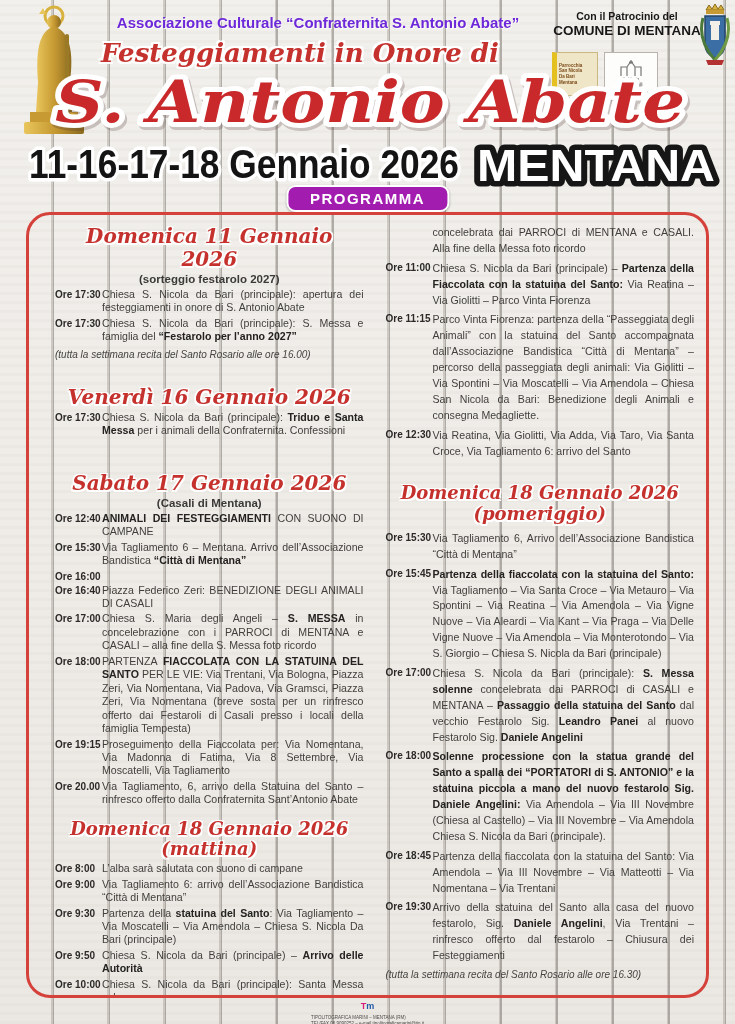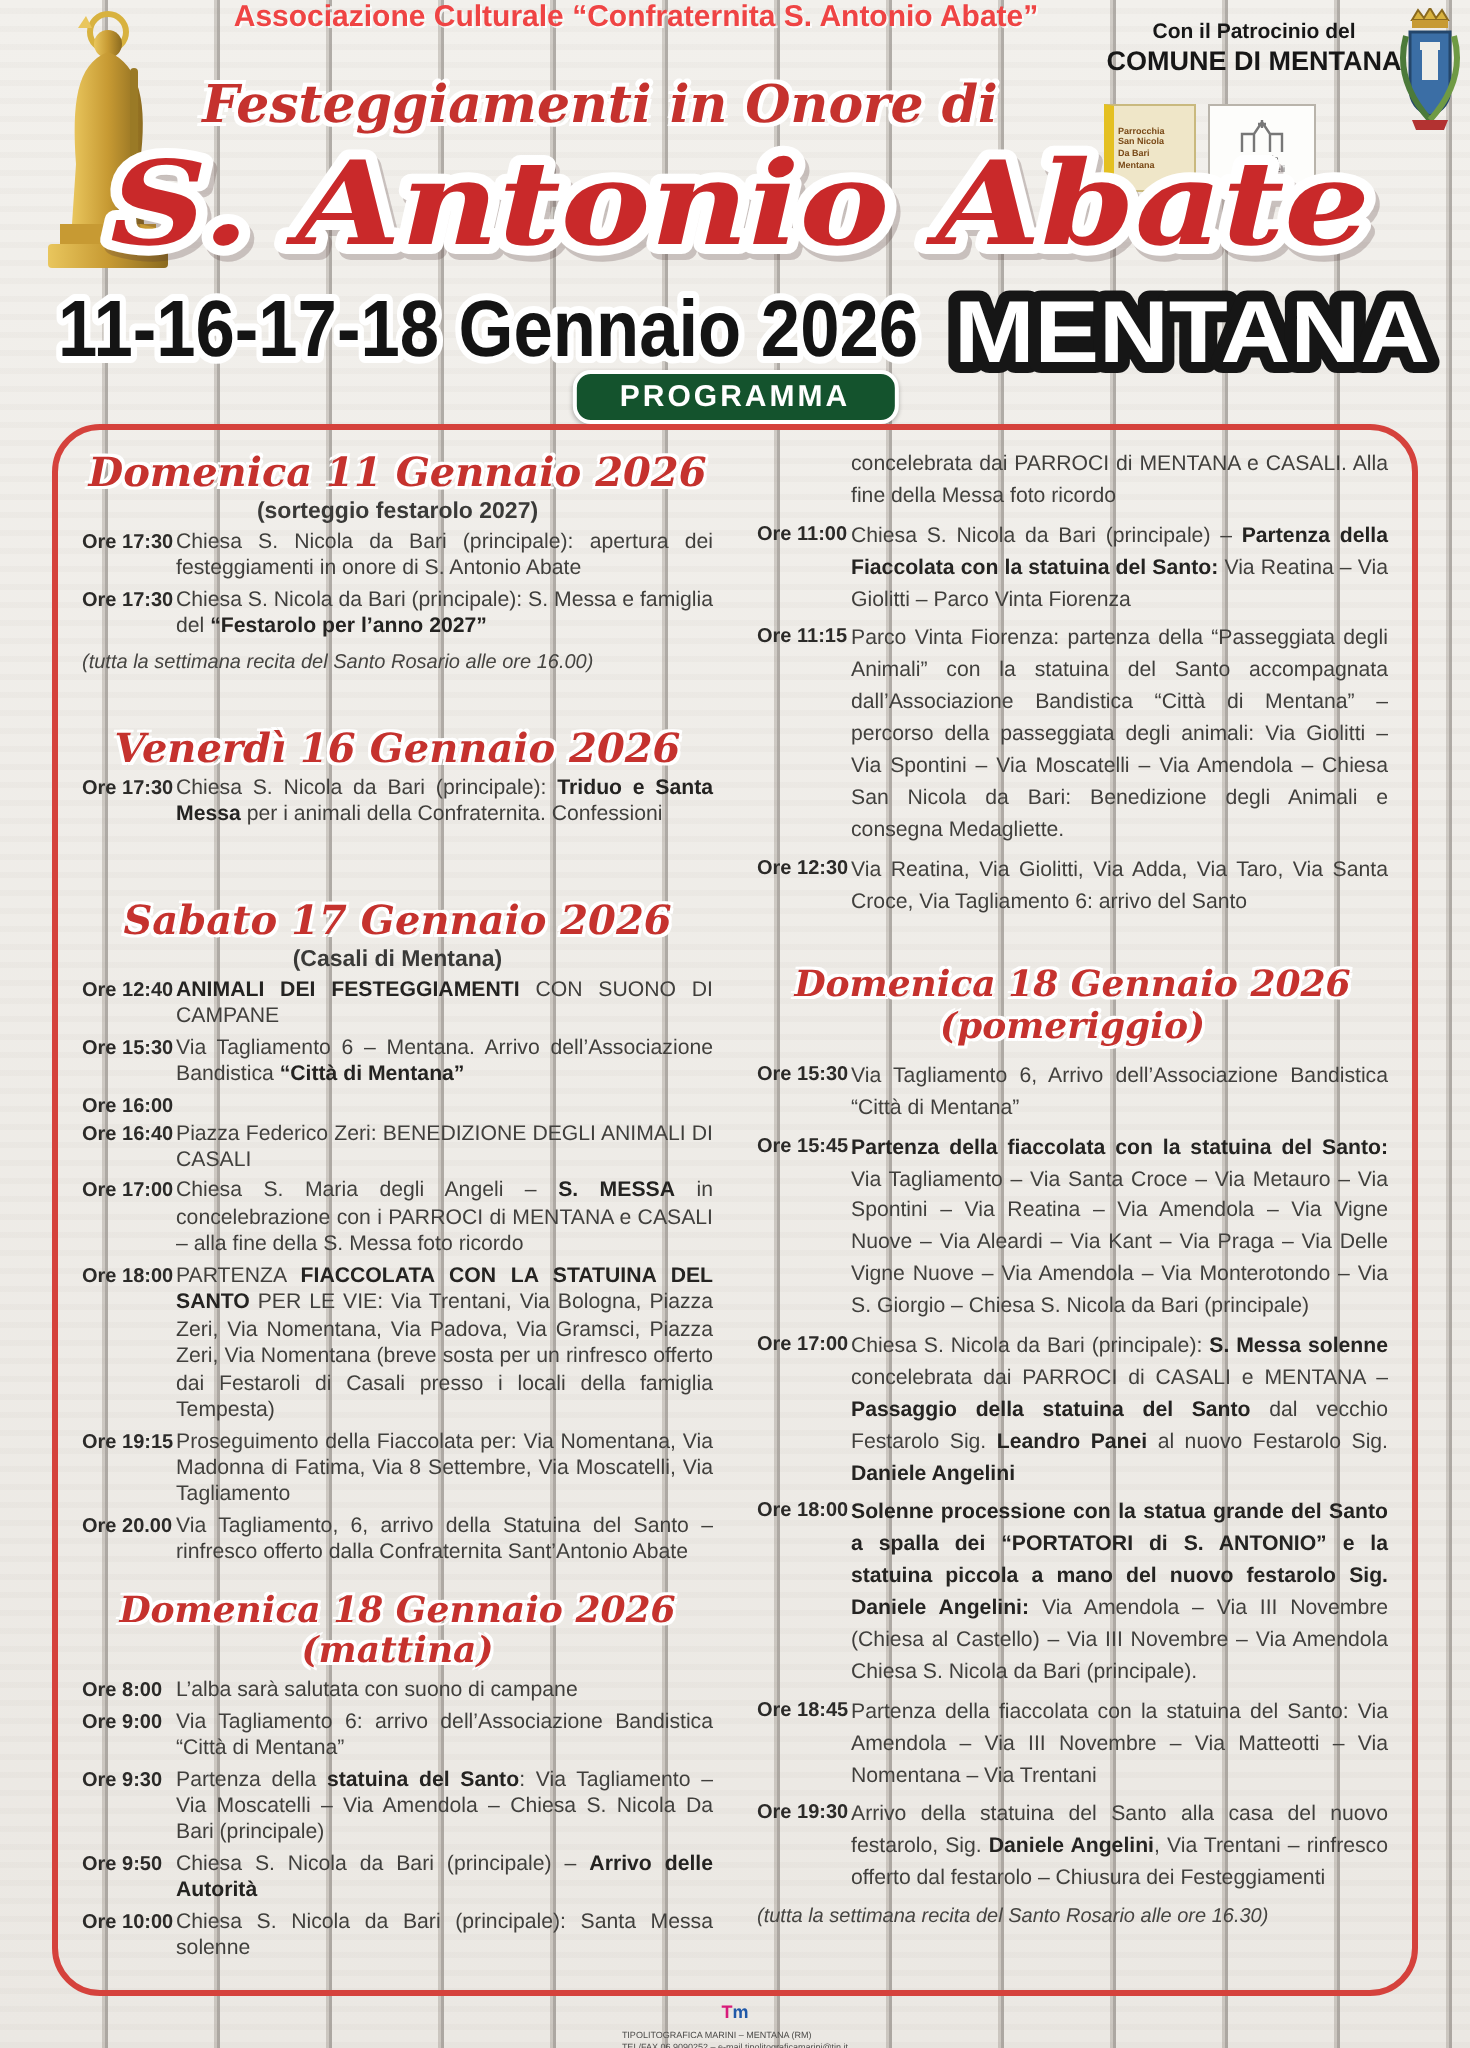--- a/index.html
+++ b/index.html
@@ -9,59 +9,59 @@
     background:
       repeating-linear-gradient(0deg, rgba(160,150,140,.05) 0 3px, rgba(0,0,0,0) 3px 9px),
       repeating-linear-gradient(90deg,
         rgba(0,0,0,0) 0 51px,
         rgba(120,110,100,.28) 51px 52.5px,
         rgba(70,62,55,.38) 52.5px 54px,
         rgba(0,0,0,0) 54px 56px),
       linear-gradient(#f2f0ec,#ebe8e3);
   }
   .hdr-assoc{
-    position:absolute;left:78px;top:0;width:480px;text-align:center;
-    font-size:15px;font-weight:bold;color:#ef4444;
+    position:absolute;left:78px;top:14px;width:480px;text-align:center;
+    font-size:15px;font-weight:bold;color:#6d28d9;
     text-shadow:1px 1px 0 rgba(255,255,255,.8);
   }
   .patronage{position:absolute;left:552px;top:10px;width:150px;text-align:center;color:#171717;}
   .patronage .p1{font-size:10.5px;font-weight:bold;}
   .patronage .p2{font-size:13.5px;font-weight:bold;margin-top:1px;}
   .script{
     font-family:"DejaVu Serif",serif;font-style:italic;font-weight:bold;color:#c5322e;
   }
   .hdr-sub{
     position:absolute;left:100px;top:38px;width:400px;text-align:center;font-size:26px;
     text-shadow:2px 2px 0 #fff,-2px 2px 0 #fff,2px -2px 0 #fff,-2px -2px 0 #fff;
   }
   .title-svg{position:absolute;left:38px;top:60px;filter:drop-shadow(2px 3px 0 rgba(80,50,50,.25));}
   .dates-svg{position:absolute;left:20px;top:138px;}
   .city-svg{position:absolute;left:468px;top:136px;}
   .badge{
     position:absolute;left:50%;top:185px;transform:translateX(-50%);
-    background:#14532d;color:#fff;font-weight:bold;font-size:15px;letter-spacing:1.5px;
+    background:#a21caf;color:#fff;font-weight:bold;font-size:15px;letter-spacing:1.5px;
     padding:3px 22px;border-radius:9px;border:2px solid #fff;
     box-shadow:0 1px 2px rgba(0,0,0,.25);
   }
   .statue{position:absolute;left:16px;top:4px;}
   .crest{position:absolute;left:698px;top:4px;}
   .logos{position:absolute;left:552px;top:52px;display:flex;gap:6px;align-items:flex-start;}
   .plogo1{width:46px;height:44px;background:#efe6c8;border:1px solid #c9b97e;border-left:5px solid #e4c021;
     display:flex;flex-direction:column;justify-content:center;padding:2px;box-sizing:border-box;}
   .plogo1 .cap{font-size:4.5px;line-height:1.25;color:#7a4a17;font-weight:bold;}
   .plogo2{width:52px;height:40px;background:#fdfdfb;border:1px solid #b9b4ab;
     display:flex;flex-direction:column;align-items:center;justify-content:center;}
   .plogo2 .cap{font-size:4.5px;line-height:1.2;color:#555;text-align:center;}
 
   .program-box{
     position:absolute;left:26px;top:212px;width:683px;height:786px;box-sizing:border-box;
     border:3px solid #d5423c;border-radius:24px;
     padding:10px 12px 6px 12px;overflow:hidden;
   }
-  .cols{display:flex;gap:22px;}
+  .cols{display:flex;gap:22px;margin-left:14px;}
   .program-column{flex:1 1 0;min-width:0;}
 
   .sec-heading{
     font-family:"DejaVu Serif",serif;font-style:italic;font-weight:bold;color:#c5322e;
     font-size:20px;text-align:center;line-height:1.15;margin-bottom:2px;
     text-shadow:1.5px 1.5px 0 #fff,-1.5px 1.5px 0 #fff,1.5px -1.5px 0 #fff,-1.5px -1.5px 0 #fff;
   }
   .sec-subtitle{font-size:11.5px;font-weight:bold;color:#3a3a38;text-align:center;margin-bottom:3px;}
   .event-row{display:flex;margin-bottom:2px;}
   .event-time{flex:0 0 47px;font-size:10px;font-weight:bold;color:#2b2a28;padding-top:1px;}

